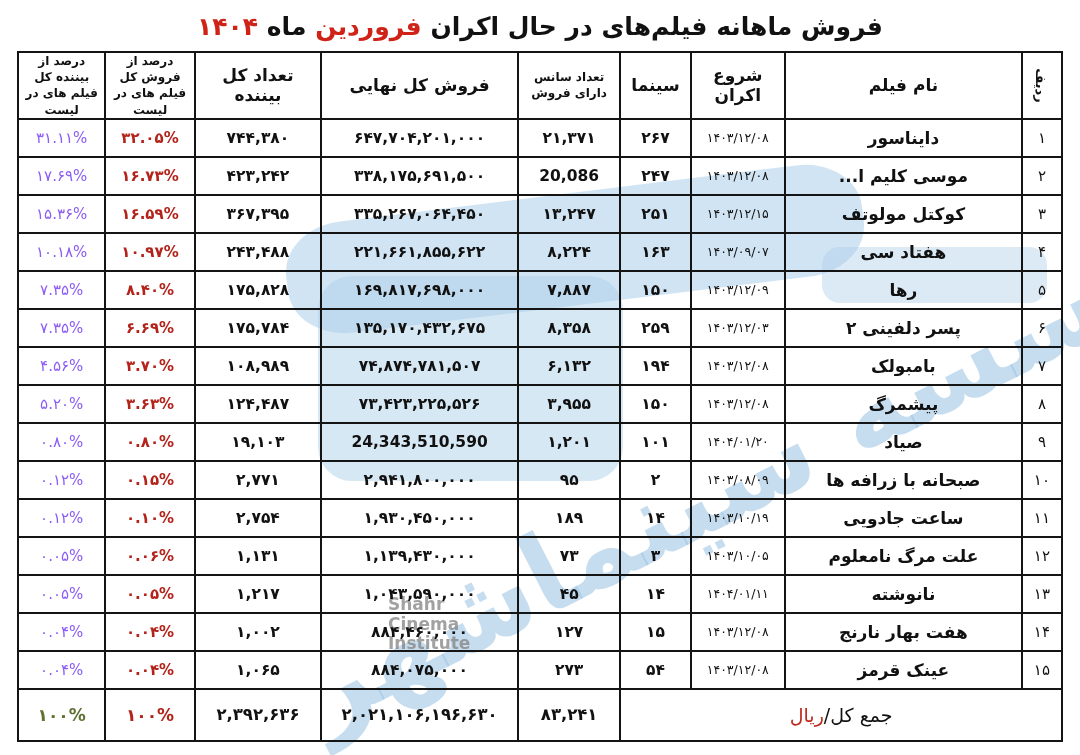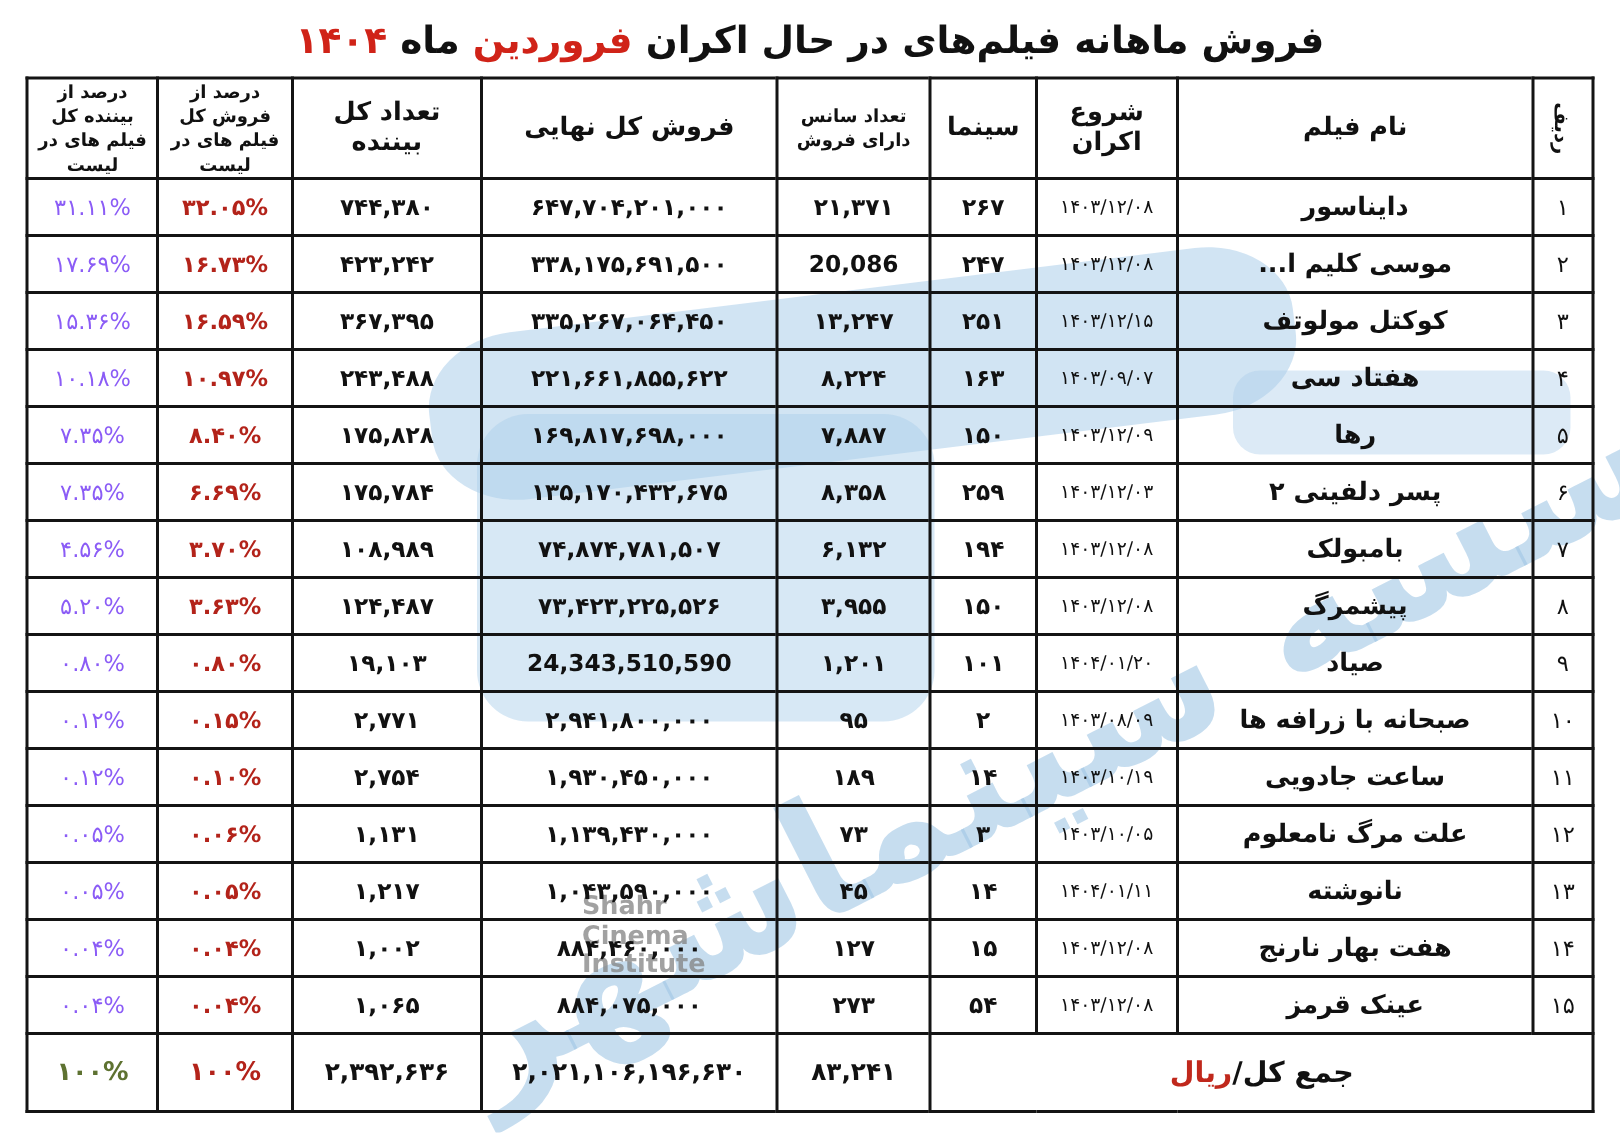--- a/index.html
+++ b/index.html
@@ -34,21 +34,21 @@
   .h-row   { font-size:13px; font-weight:bold; }
   .h-row .vert { display:inline-block; transform:rotate(90deg); }
 
   td.rowno   { font-size:15px; }
   td.film    { font-size:17px; font-weight:bold; }
   td.date    { font-size:12.5px; letter-spacing:0.2px; }
   td.num     { font-size:15.5px; font-weight:bold; }
   td.pct-red   { font-size:15px; font-weight:bold; color:#b3231a;border-radius:11px; }
   td.pct-green { font-size:15px; font-weight:normal; color:#8b5cf6; }
 
-  td.total-label { font-size:19px; font-weight:bold; }
+  td.total-label { font-size:19px; font-weight:normal; }
   td.total-label .red { color:#c0281c; }
   td.total-num { font-size:16.5px; font-weight:bold;margin-left:44px; }
   td.total-red   { font-size:17px; font-weight:bold; color:#b3231a; }
   td.total-green { font-size:17px; font-weight:bold; color:#5e7231; }
 </style>
 </head>
 <body>
 
 <div class="watermark">
   <div class="wm-shape wm-swoosh"></div>

